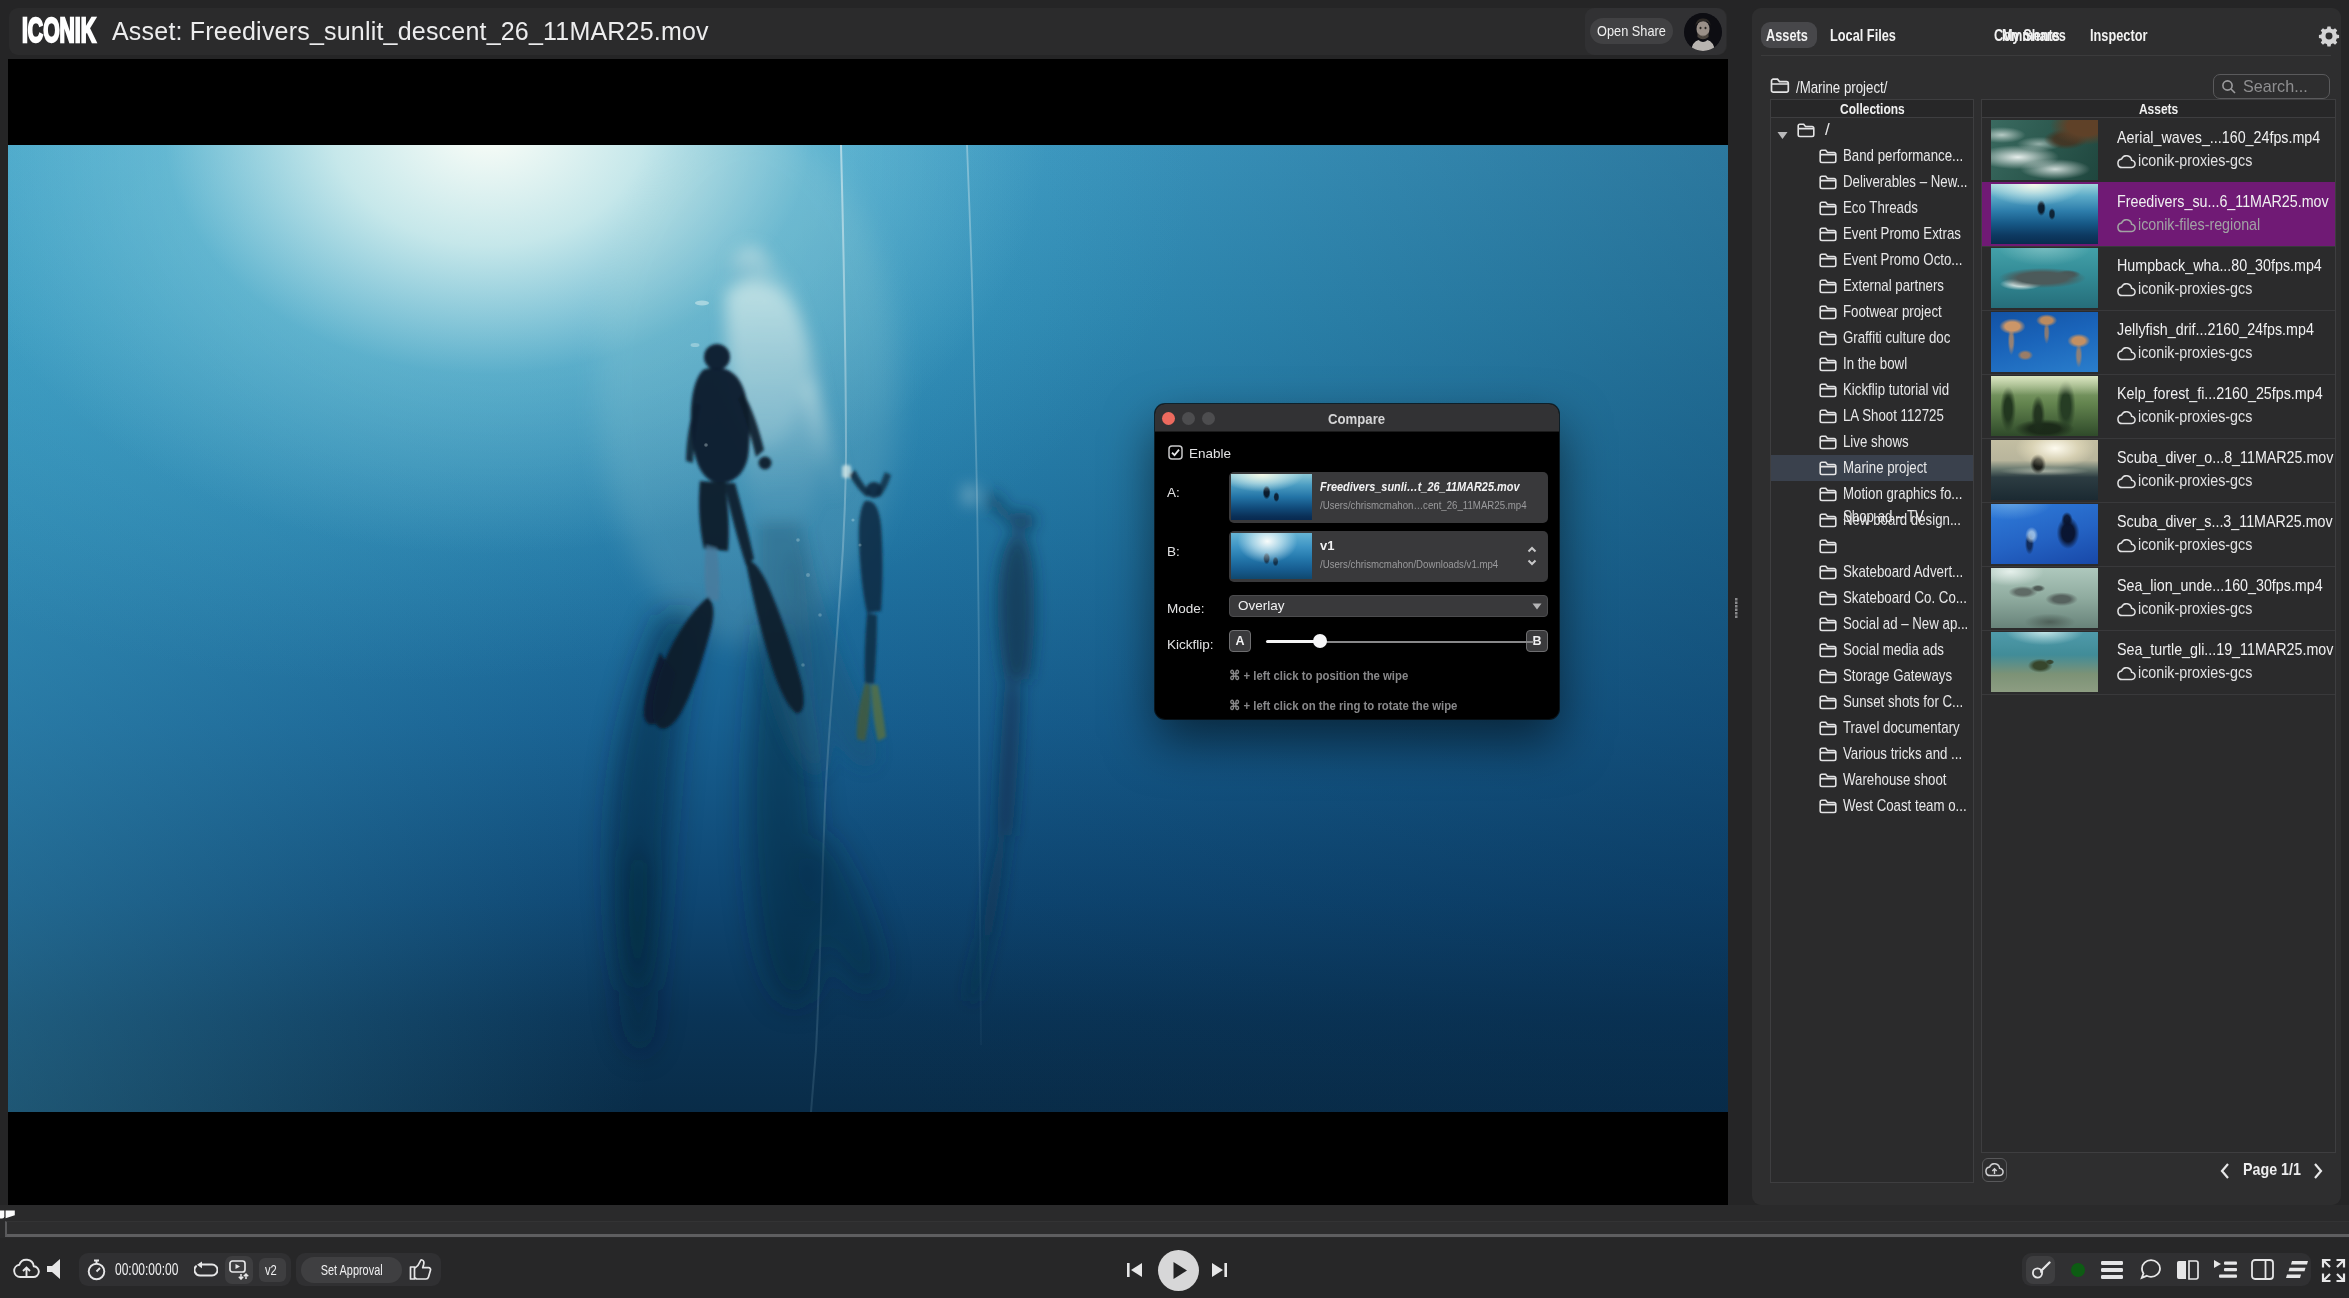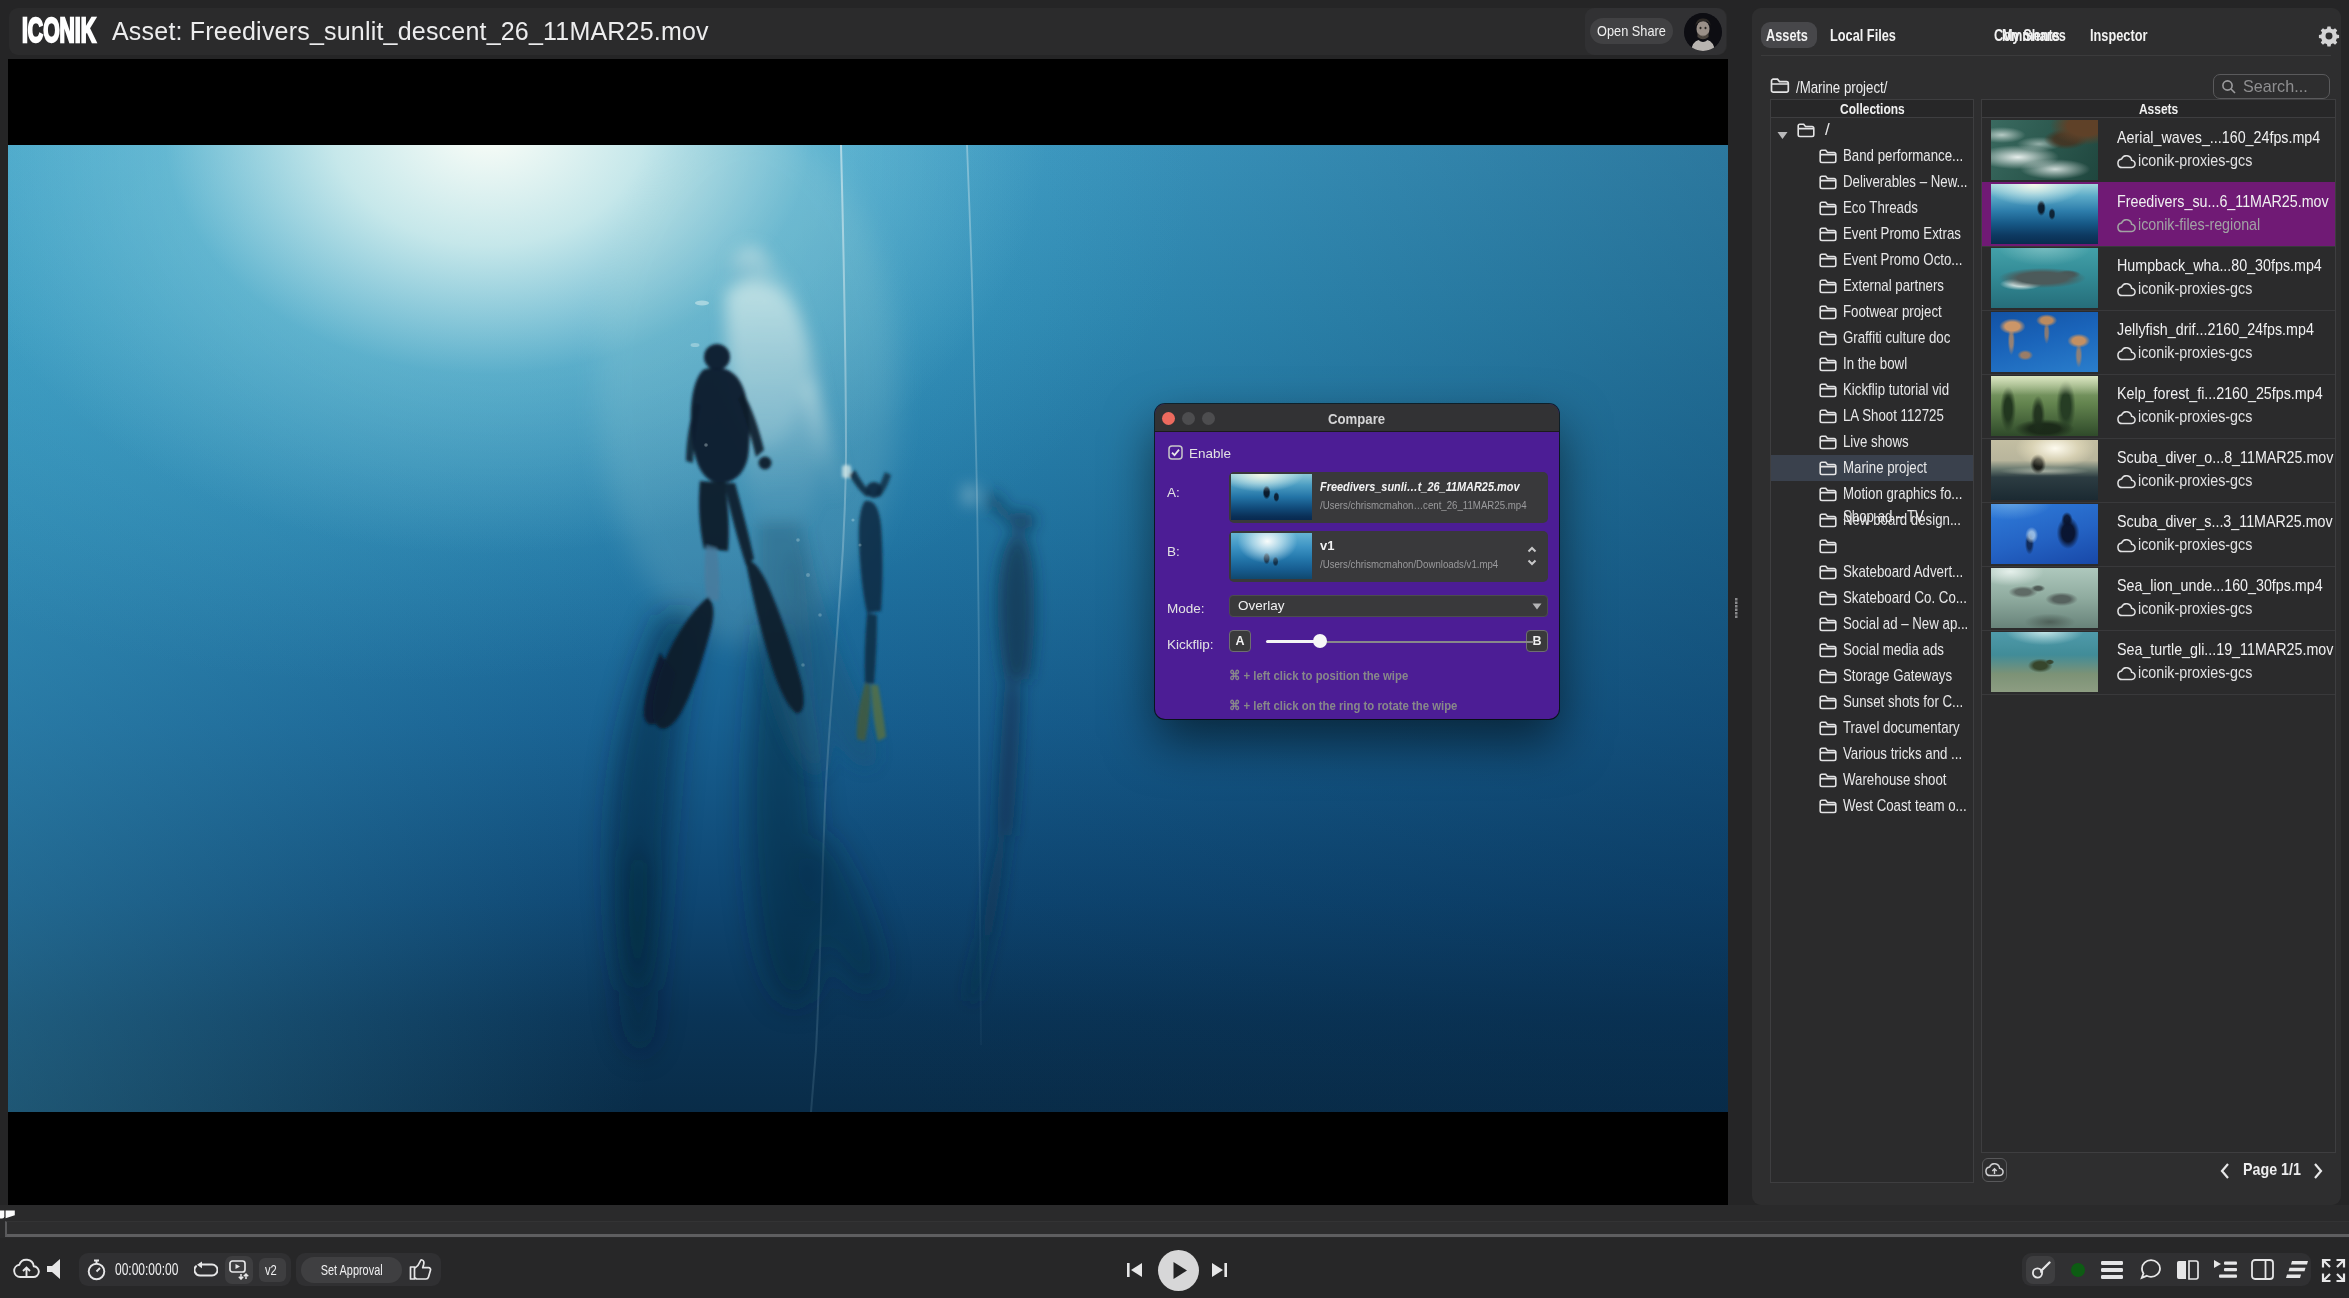--- a/index.html
+++ b/index.html
@@ -65,21 +65,21 @@
   .arow { position:absolute; left:1982px; width:353px; height:64px; }
   .asep  { position:absolute; left:1982px; width:353px; height:1px; background:#39393b; }
   .nm { position:absolute; left:135px; top:10px; font-size:17px; color:#f0f0f1; }
   .st { position:absolute; left:156px; top:33px; font-size:17px; color:#e2e2e3; }
   .cld { position:absolute; left:135px; top:37px; }
   .thumb { position:absolute; left:9px; top:2px; width:107px; height:60px; }
   .dots { position:absolute; width:3px; }
 
   
   #dialog { position:absolute; left:1155px; top:404px; width:404px; height:315px;
-    background:#4c1d95; border-radius:10px;
+    background:#000000; border-radius:10px;
     box-shadow:0 22px 50px rgba(0,0,0,0.55), 0 0 0 1px rgba(10,10,10,0.75);
     overflow:hidden; font-size:13.5px; color:#e2e2e3; }
   #dlgtitle { position:absolute; left:0; top:0; width:404px; height:28px; background:#323234;
     border-bottom:1px solid #1b1b1b; }
   .tl { position:absolute; top:7.5px; width:13px; height:13px; border-radius:50%; }
   .dbox { position:absolute; left:74px; width:319px; background:#39393b; border-radius:5px; }
   .dthumb { position:absolute; left:76px; width:81px; height:46px; }
 </style>
 </head>
 <body>

